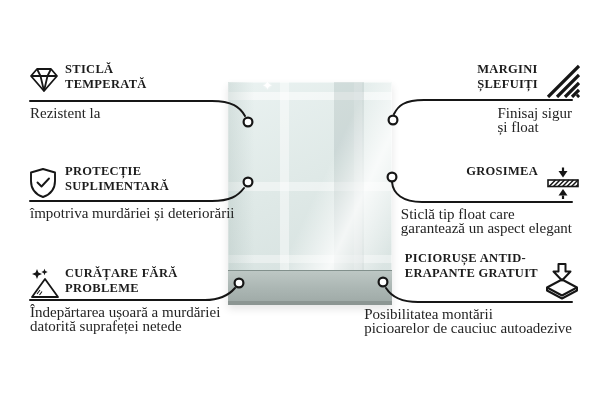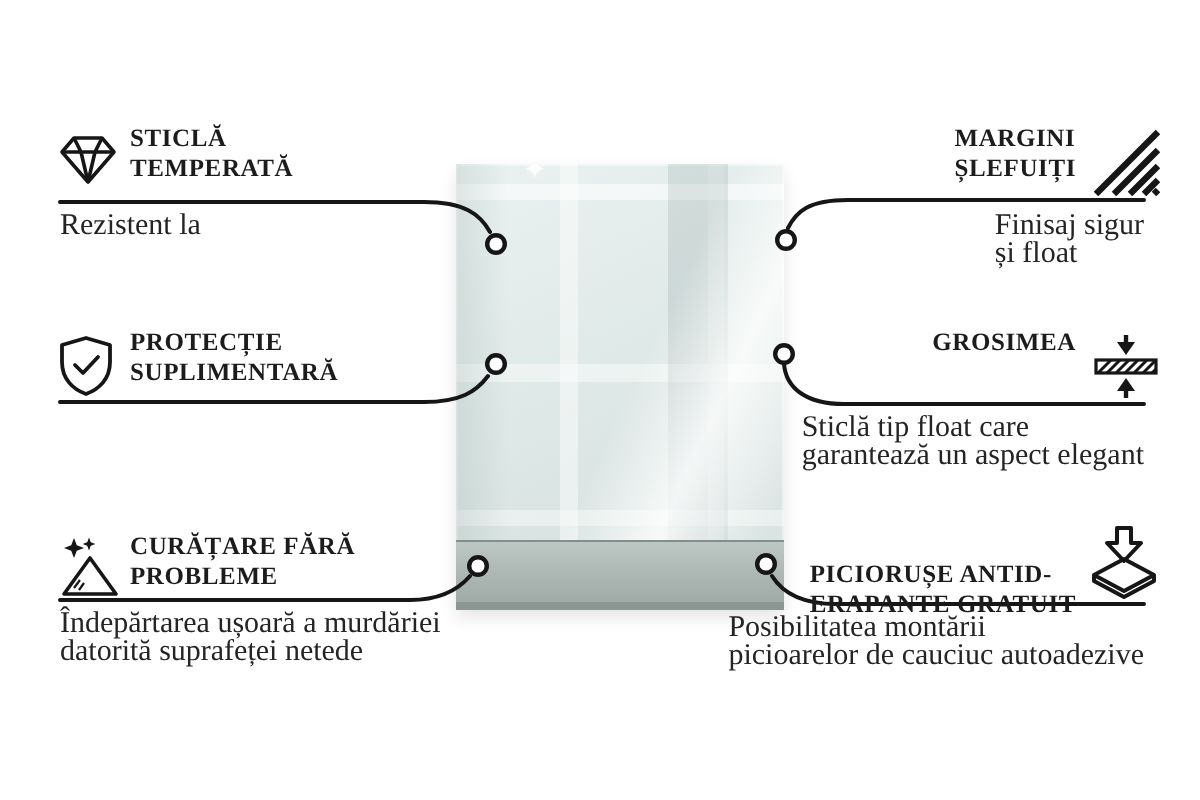--- a/index.html
+++ b/index.html
@@ -100,20 +100,21 @@
     <svg width="30" height="32" viewBox="0 0 30 32" fill="none" stroke="#161616" stroke-width="1.9" stroke-linejoin="round" stroke-linecap="round">
       <path d="M15 2 L27 5.5 V14 C27 22.5 21.5 27.7 15 30 C8.5 27.7 3 22.5 3 14 V5.5 Z"></path>
       <path d="M9.5 15.5 L13.5 19.5 L21 11.5"></path>
     </svg>
   </span>
   <div class="callout-title" style="left:65px;top:164px">
     <div>PROTECȚIE</div>
     <div>SUPLIMENTARĂ</div>
   </div>
   <div class="callout-body" style="left:30px;top:206px">
+    <div>împotriva murdăriei și deteriorării</div>
   </div>
 
   <span class="icon" style="left:27px;top:268px">
     <svg width="34" height="32" viewBox="0 0 34 32">
       <path d="M5 29 L18 11 L31 29 Z" fill="none" stroke="#161616" stroke-width="1.8" stroke-linejoin="round"></path>
       <path d="M10 26 L13 22 M12.5 27 L15 23.5" fill="none" stroke="#161616" stroke-width="1.1"></path>
       <path d="M10 1 L11.4 4.6 L15 6 L11.4 7.4 L10 11 L8.6 7.4 L5 6 L8.6 4.6 Z" fill="#161616"></path>
       <path d="M17.5 0.8 L18.4 3.1 L20.7 4 L18.4 4.9 L17.5 7.2 L16.6 4.9 L14.3 4 L16.6 3.1 Z" fill="#161616"></path>
     </svg>
   </span>
@@ -158,21 +159,21 @@
     <div>garantează un aspect elegant</div>
   </div>
 
   <span class="icon" style="left:544px;top:262px">
     <svg width="36" height="40" viewBox="0 0 36 40" fill="none" stroke="#161616" stroke-width="2" stroke-linejoin="round">
       <path d="M14.5 2 H21.5 V9.5 H26.5 L18 18.5 L9.5 9.5 H14.5 Z"></path>
       <path d="M18 17.5 L33 25.5 L18 33.5 L3 25.5 Z"></path>
       <path d="M3 25.5 V28.5 L18 36.5 L33 28.5 V25.5"></path>
     </svg>
   </span>
-  <div class="callout-title r" style="right:62px;top:280px">
+  <div class="callout-title r" style="right:62px;top:251px">
     <div>PICIORUȘE ANTID-</div>
     <div>ERAPANTE GRATUIT</div>
   </div>
   <div class="callout-body r" style="right:28px;top:307px">
     <div>Posibilitatea montării</div>
     <div>picioarelor de cauciuc autoadezive</div>
   </div>
 
 </div>
 

